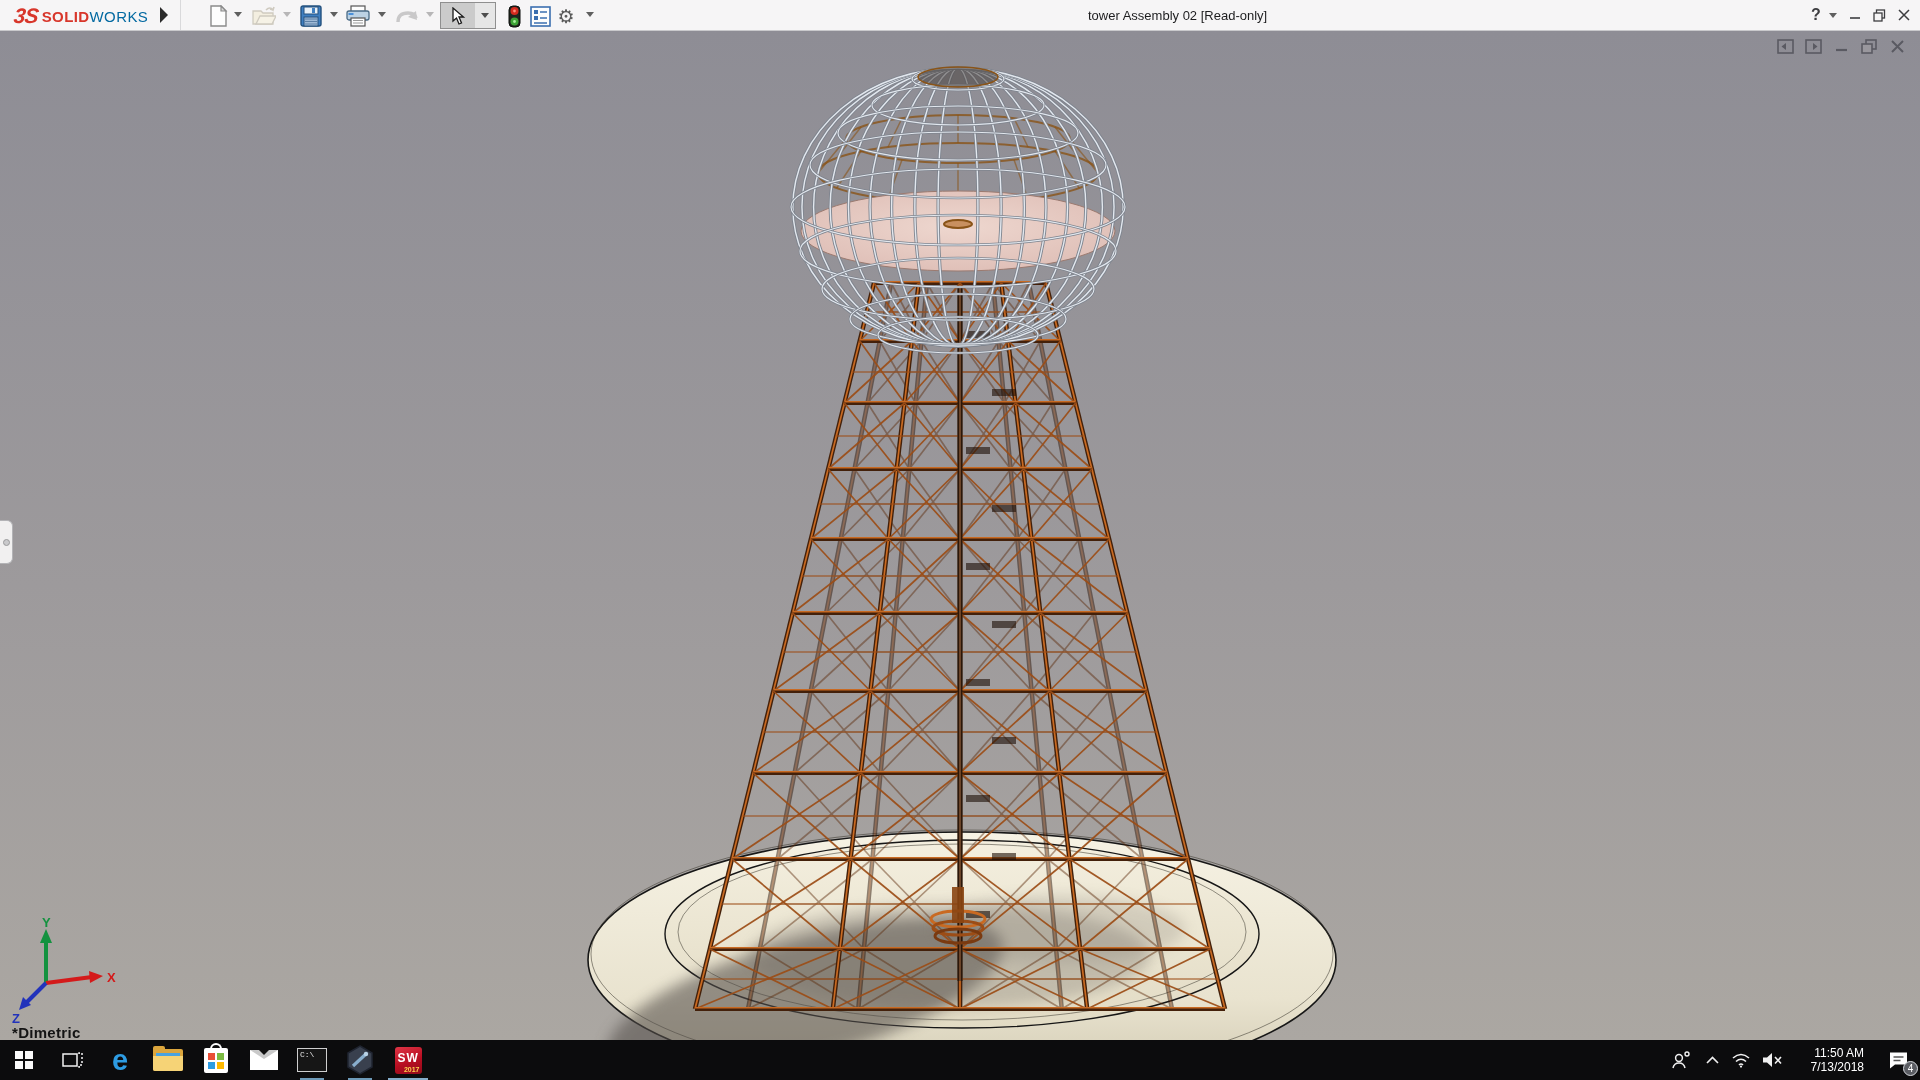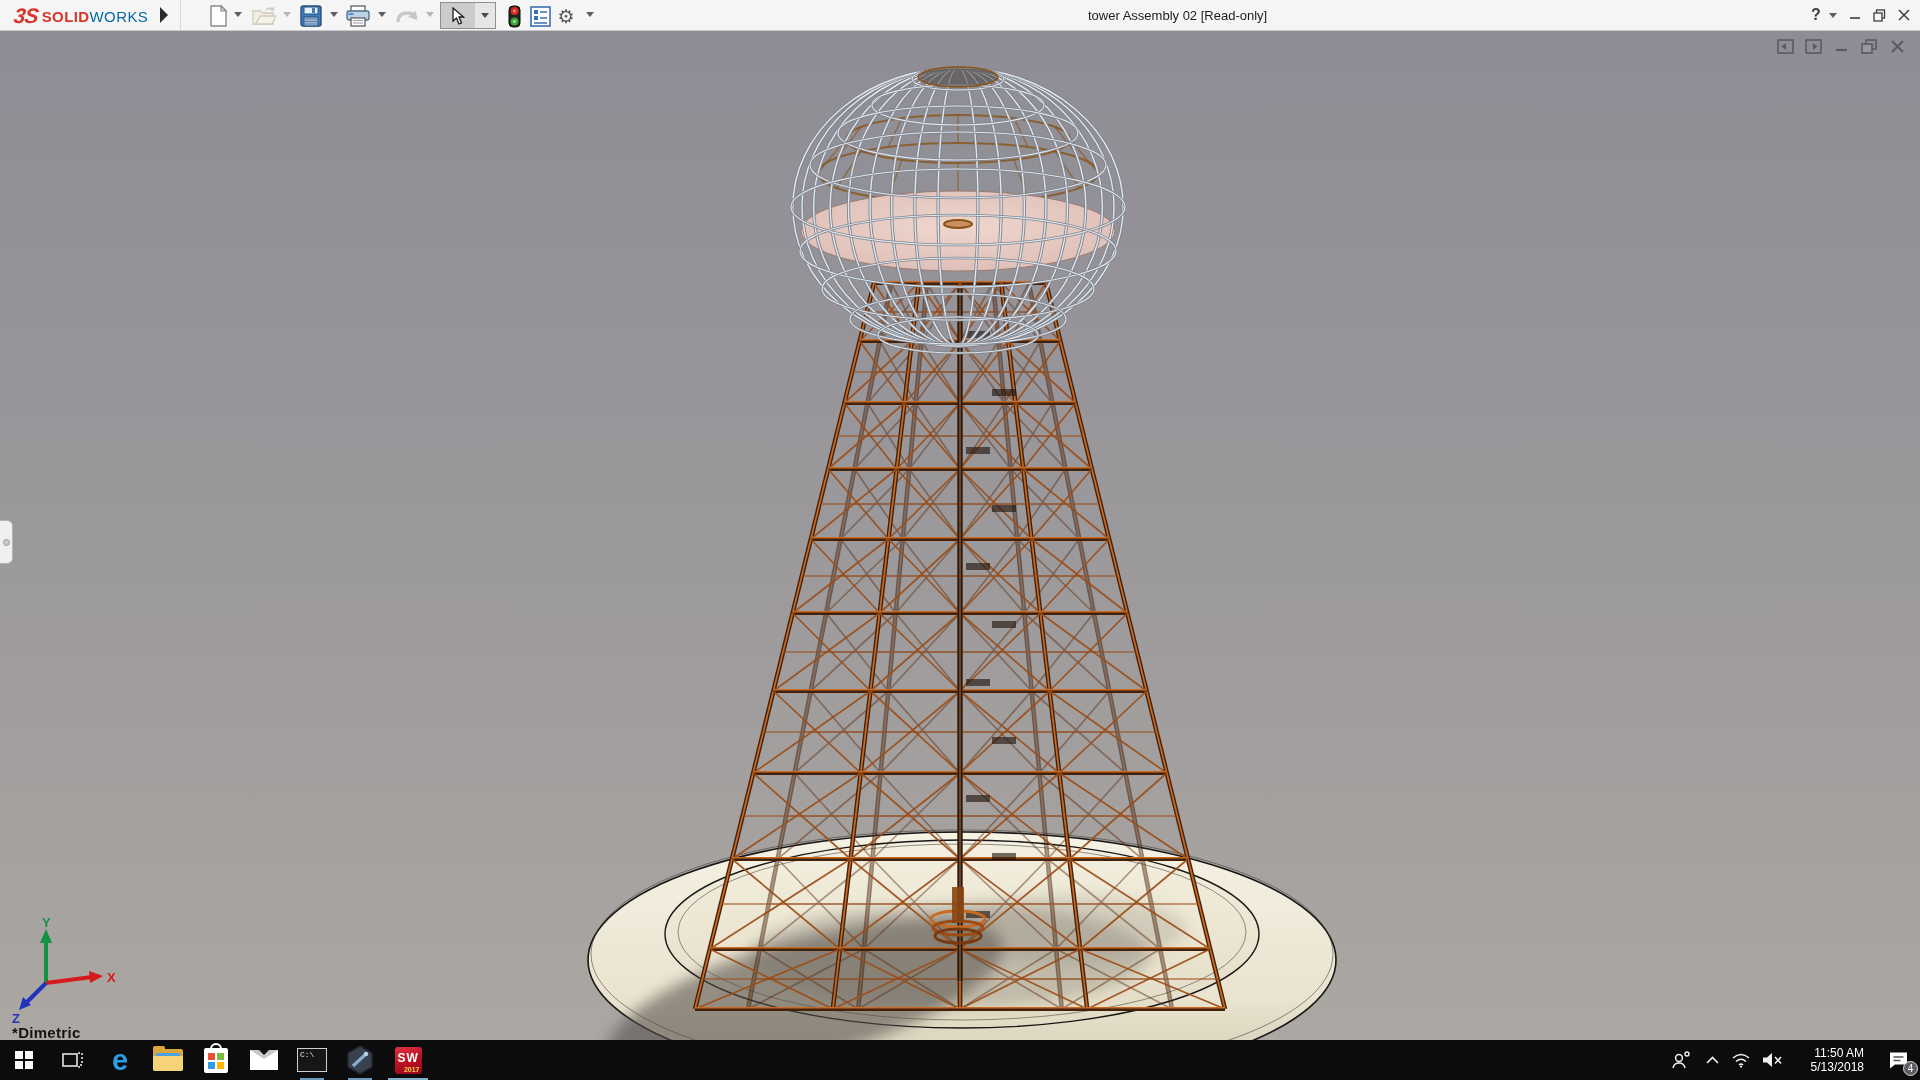--- a/index.html
+++ b/index.html
@@ -677,21 +677,21 @@
           </svg>
       </div>
       <div class="tray-btn" style="width:32px">
         <svg width="21" height="16" viewBox="0 0 21 16">
             <path d="M1 5.5 h4 l5 -4.5 v14 l-5 -4.5 h-4 z" fill="#f0f0f0"></path>
             <path d="M13 5 L19 11.5 M19 5 L13 11.5" stroke="#f0f0f0" stroke-width="1.6"></path>
           </svg>
       </div>
       <div class="tray-btn" id="clock-btn">
         <div>11:50 AM</div>
-        <div>5/13/2018</div>
+        <div>7/13/2018</div>
       </div>
       <div class="tray-btn" style="width:44px">
         <svg width="21" height="19" viewBox="0 0 21 19">
             <path d="M2 1.5 h17 v12 h-12 l-5 4 z" fill="#fdfdfd"></path>
             <path d="M5.5 6 h10 M5.5 9.5 h7" stroke="#555" stroke-width="1.4"></path>
           </svg>
         <div id="notif-badge">4</div>
       </div>
     </div>
   </div>

